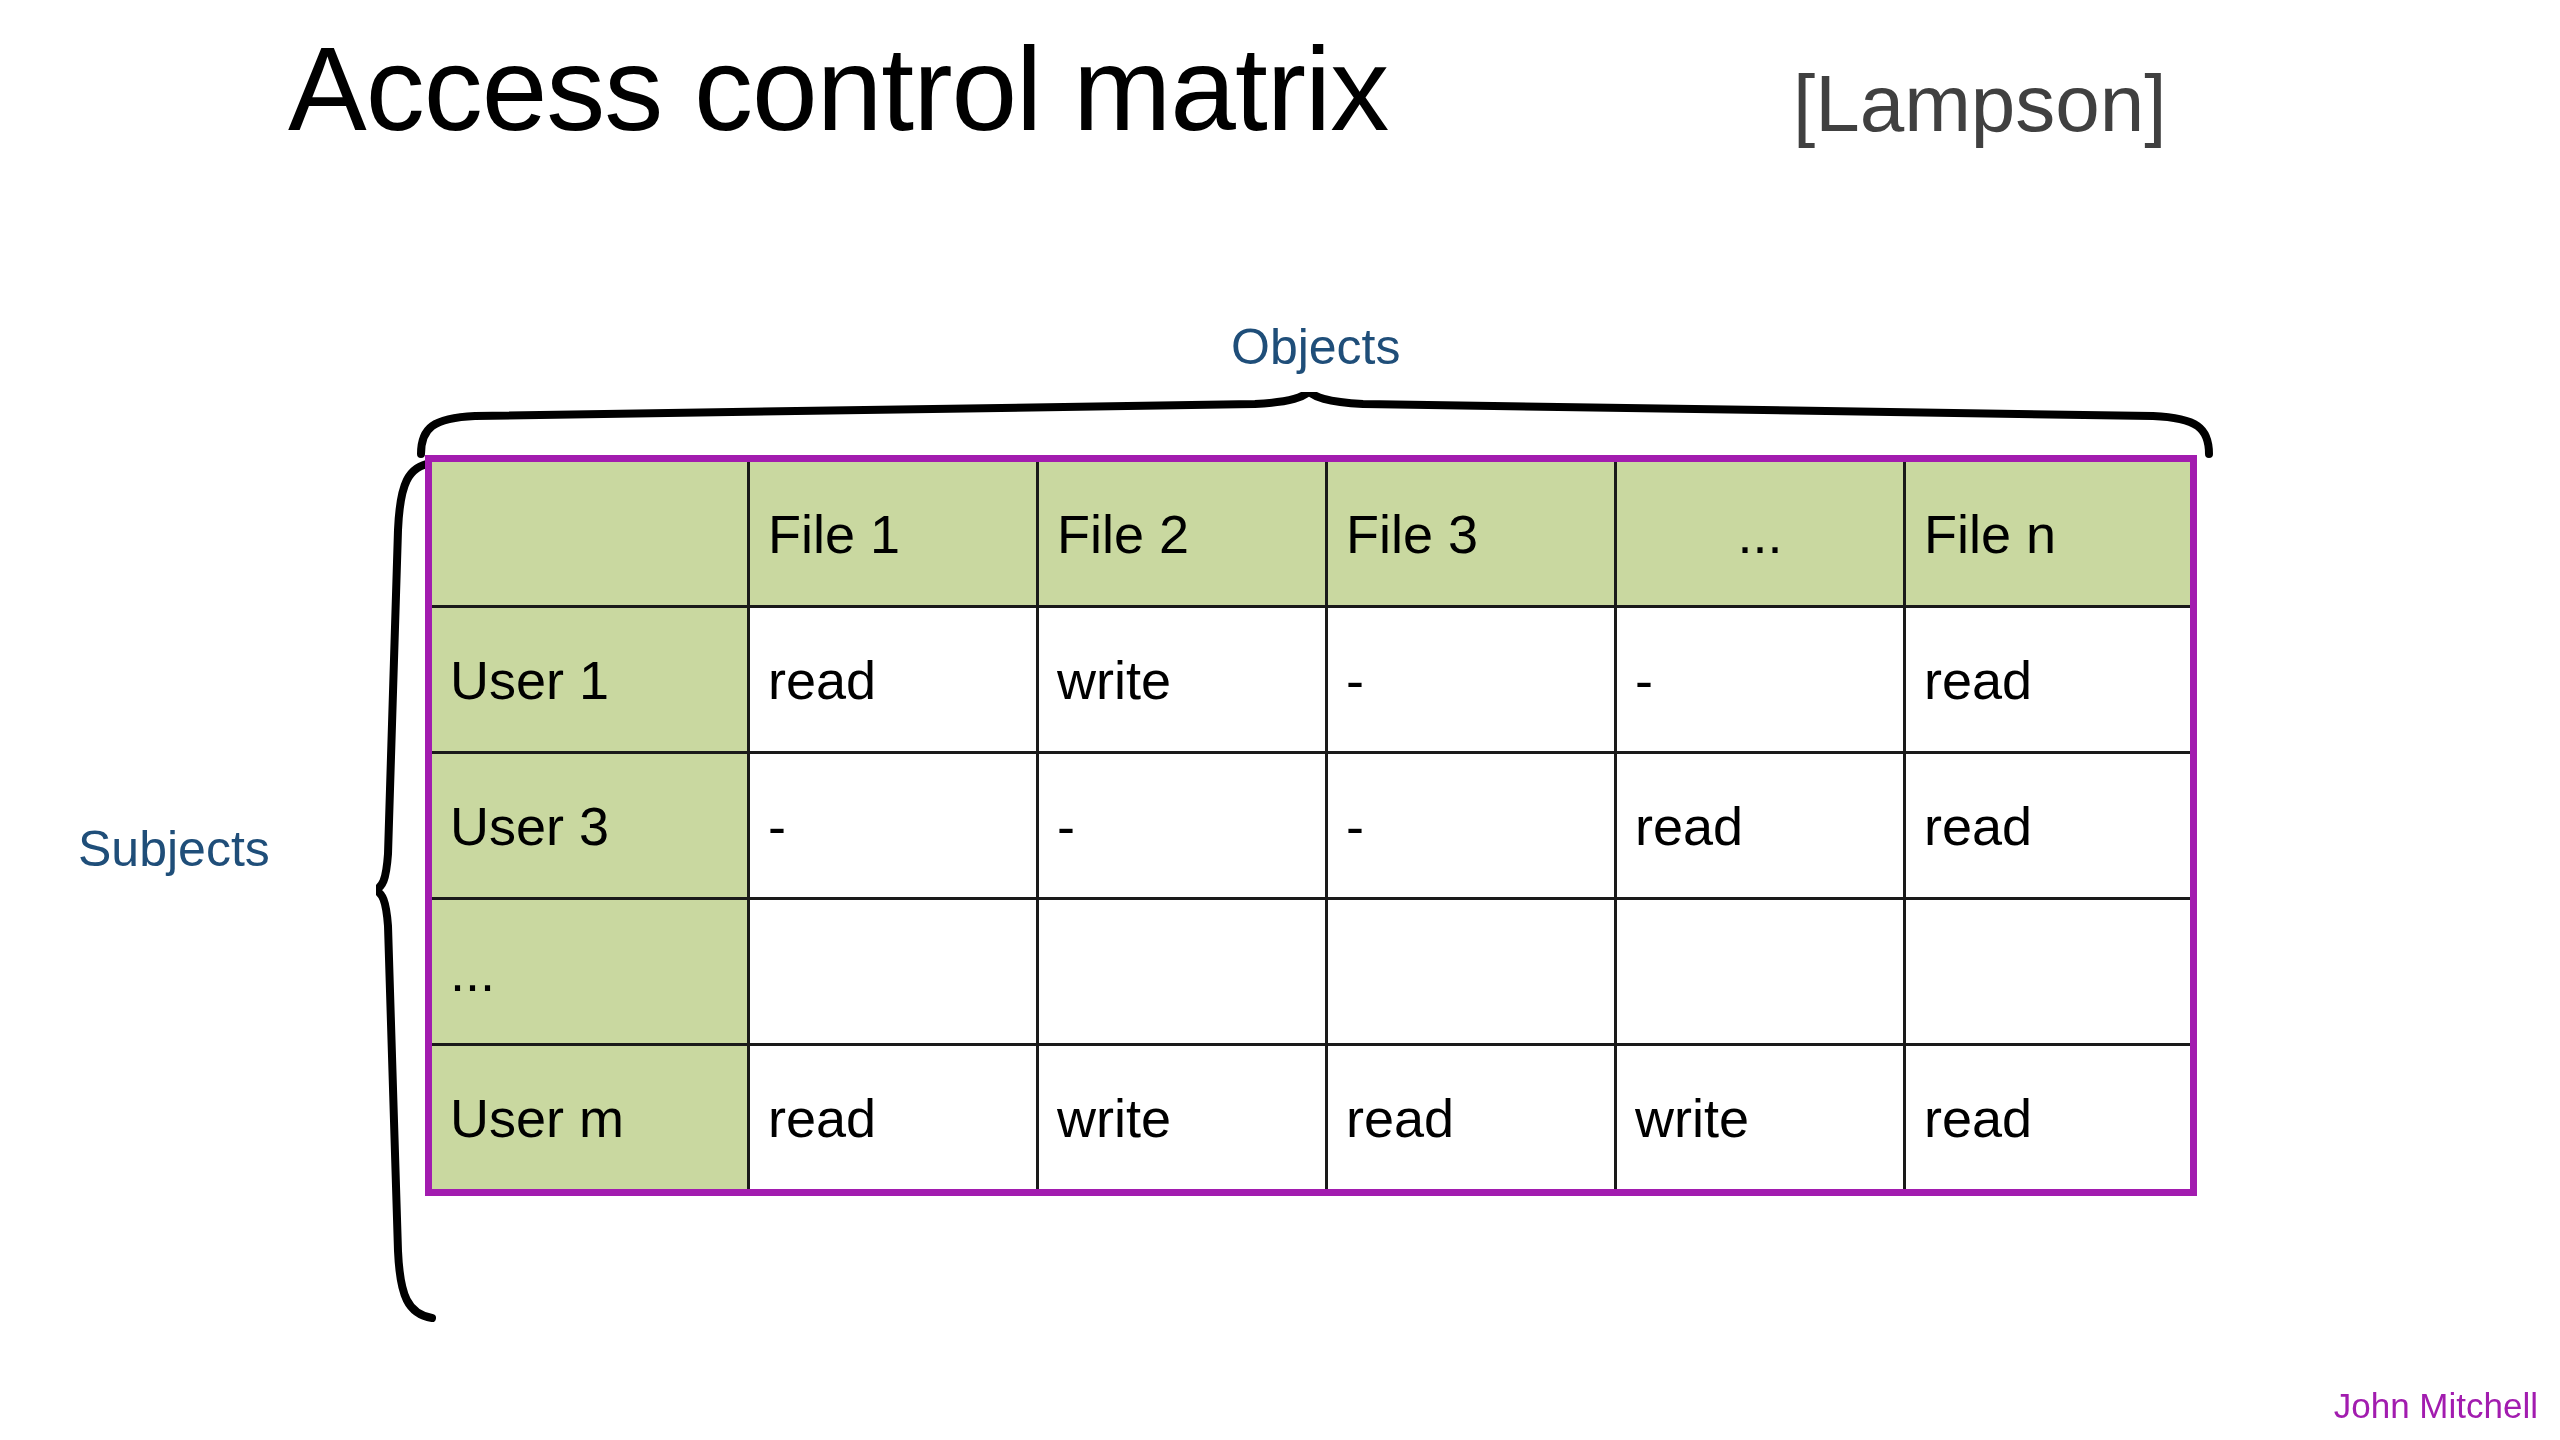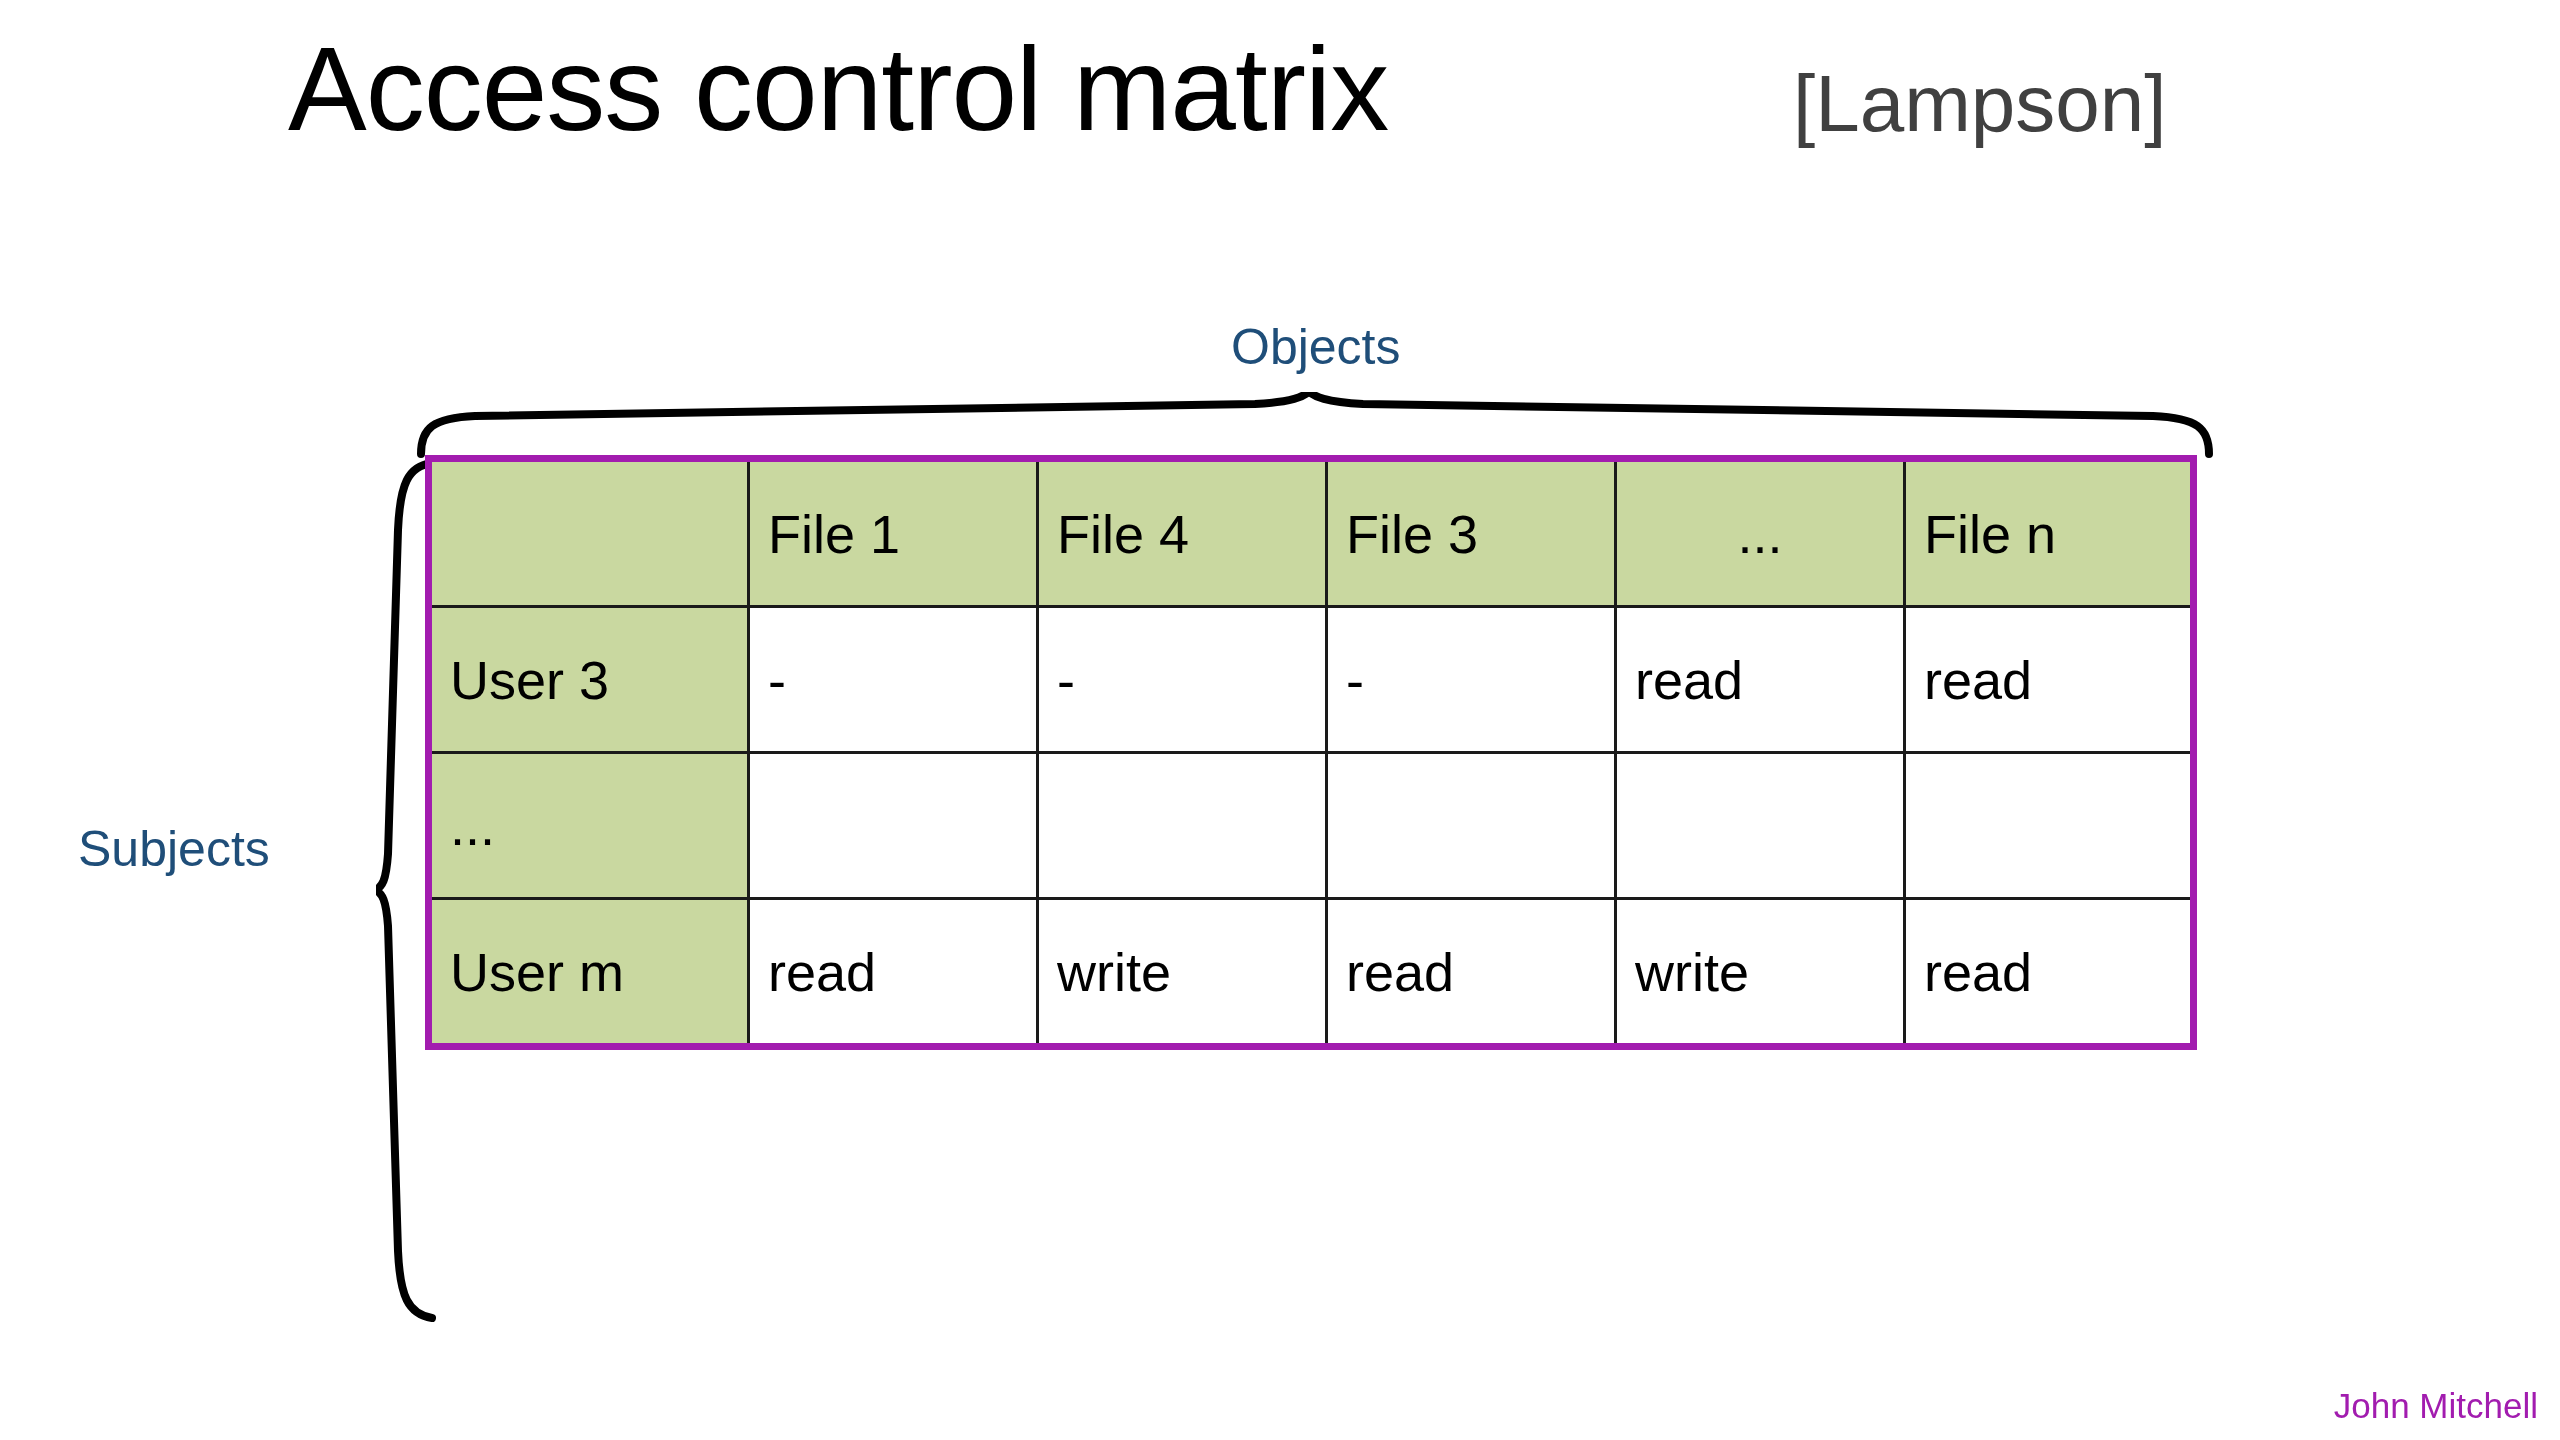--- a/index.html
+++ b/index.html
@@ -113,26 +113,34 @@
         <col class="c-data">
         <col class="c-data">
       <col class="c-data">
         <col class="c-data">
         <col class="c-data">
     </colgroup>
     <tbody>
       <tr class="head">
         <td class="green"></td>
         <td class="green">File 1</td>
-        <td class="green">File 4</td>
+        <td class="green">File 2</td>
         <td class="green">File 3</td>
         <td class="green ctr">...</td>
         <td class="green">File n</td>
       </tr>
 
+      <tr>
+        <td class="green">User 1</td>
+        <td>read</td>
+        <td>write</td>
+        <td>-</td>
+        <td>-</td>
+        <td>read</td>
+      </tr>
 
 
       <tr>
         <td class="green">User 3</td>
         <td>-</td>
         <td>-</td>
         <td>-</td>
         <td>read</td>
         <td>read</td>
       </tr>

